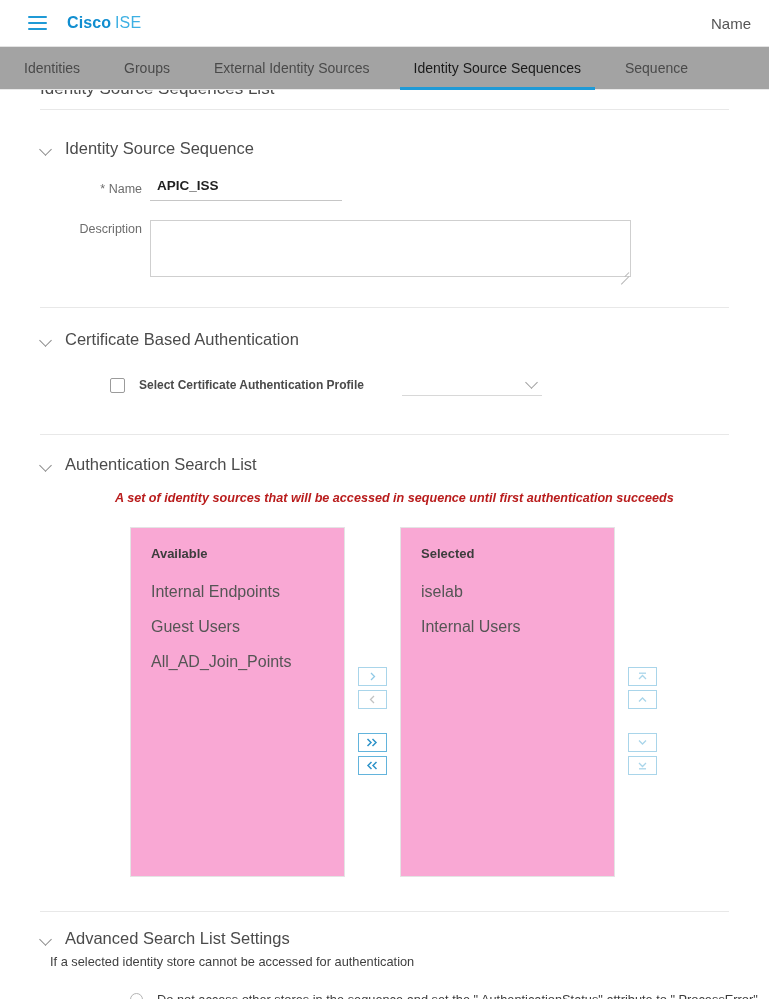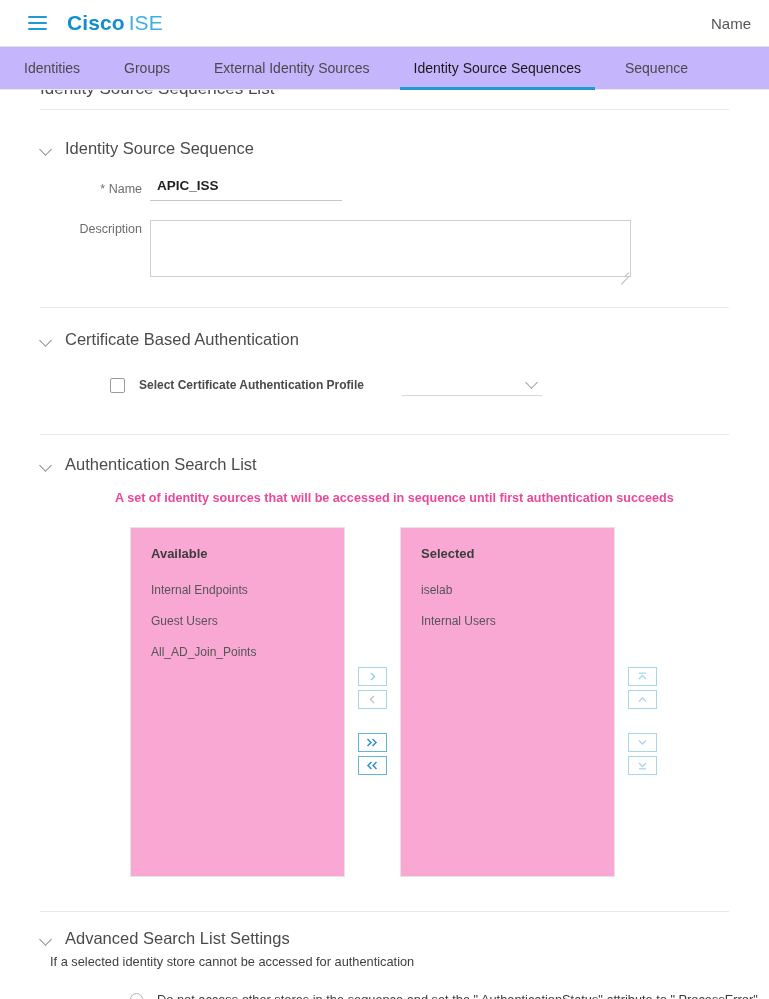--- a/index.html
+++ b/index.html
@@ -34,21 +34,21 @@
   }
   .hamburger span {
     display: block;
     height: 2px;
     width: 100%;
     background: #1f9ad6;
     border-radius: 1px;
   }
   .brand {
     margin-left: 20px;
-    font-size: 21px;
+    font-size: 16px;
     letter-spacing: 0.1px;
     white-space: nowrap;
     text-align: center;
   }
   .brand .cisco { color: #118ed0; font-weight: bold; }
   .brand .ise { color: #3db0e3; font-weight: 400; margin-left: 4px; }
   .topbar-right {
     margin-left: auto;
     font-size: 15px;
     color: #555;
@@ -57,21 +57,21 @@
   }
 
   
   .tabbar {
     position: relative;
     height: 43px;
     display: flex;
     align-items: stretch;
     padding-left: 24px;
     border-bottom: 1px solid #e9e9e9;
-    background: #c4b5fd;
+    background: #a3a3a3;
   }
   .tab {
     display: flex;
     align-items: center;
     padding: 0 14px;
     margin-right: 16px;
     font-size: 14px;
     color: #4a4a4a;
     cursor: pointer;
     position: relative;
@@ -236,23 +236,24 @@
     right: 6px; top: 4px;
     width: 9px; height: 9px;
     border-right: 1.4px solid #9e9e9e;
     border-bottom: 1.4px solid #9e9e9e;
     transform: rotate(45deg);
   }
 
   .helper-text {
     font-size: 12.6px;
     font-weight: bold;
-    color: #ec4899;
+    color: #b91c1c;
     padding-left: 75px;
     white-space: nowrap;
+    font-style: italic;
   }
 
   
   .dual {
     display: flex;
     align-items: flex-start;
     padding-left: 90px;
   }
   .listbox {
     width: 215px;
@@ -262,21 +263,21 @@
     padding: 18px 0 0 20px;
     flex: 0 0 auto;
   }
   .listbox-title {
     font-size: 13px;
     font-weight: bold;
     color: #3d3d3d;
     margin-bottom: 22px;
   }
   .list-item {
-    font-size: 12px;
+    font-size: 16px;
     color: #555;
     margin-bottom: 17px;
     cursor: pointer;
     white-space: nowrap;
   }
 
   .btncol {
     width: 55px;
     flex: 0 0 auto;
     display: flex;

